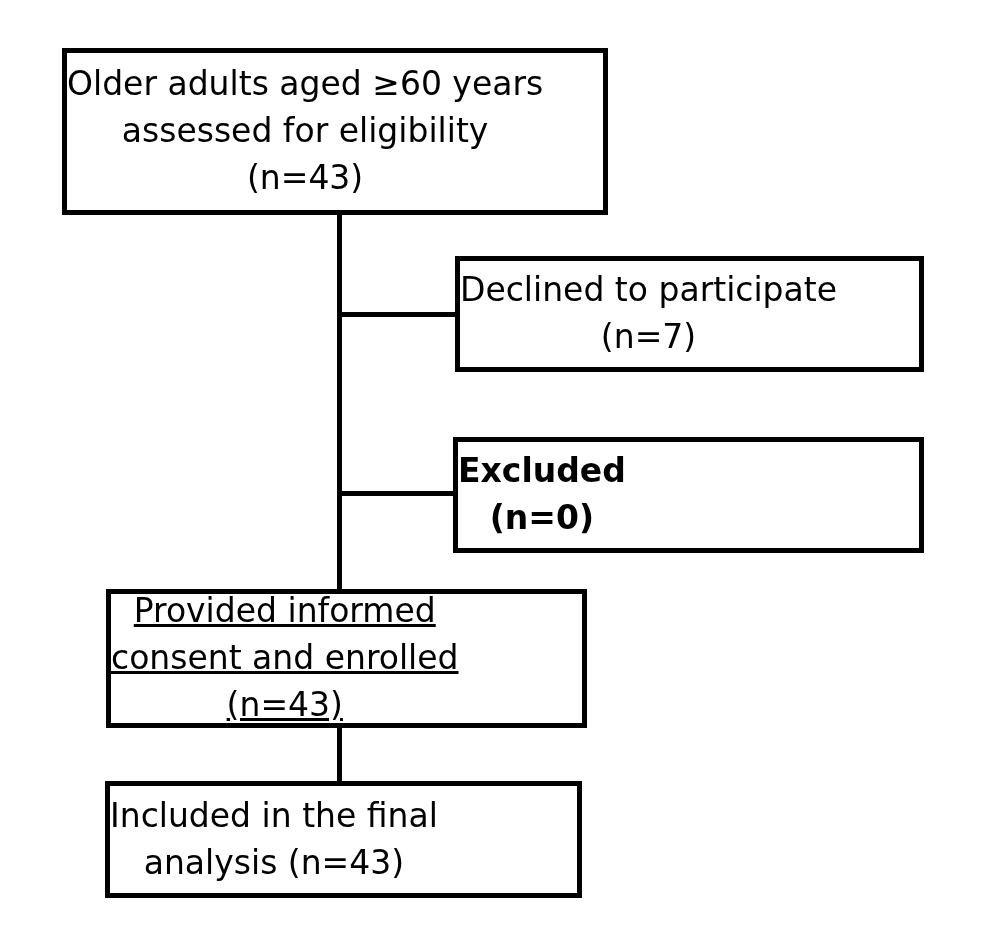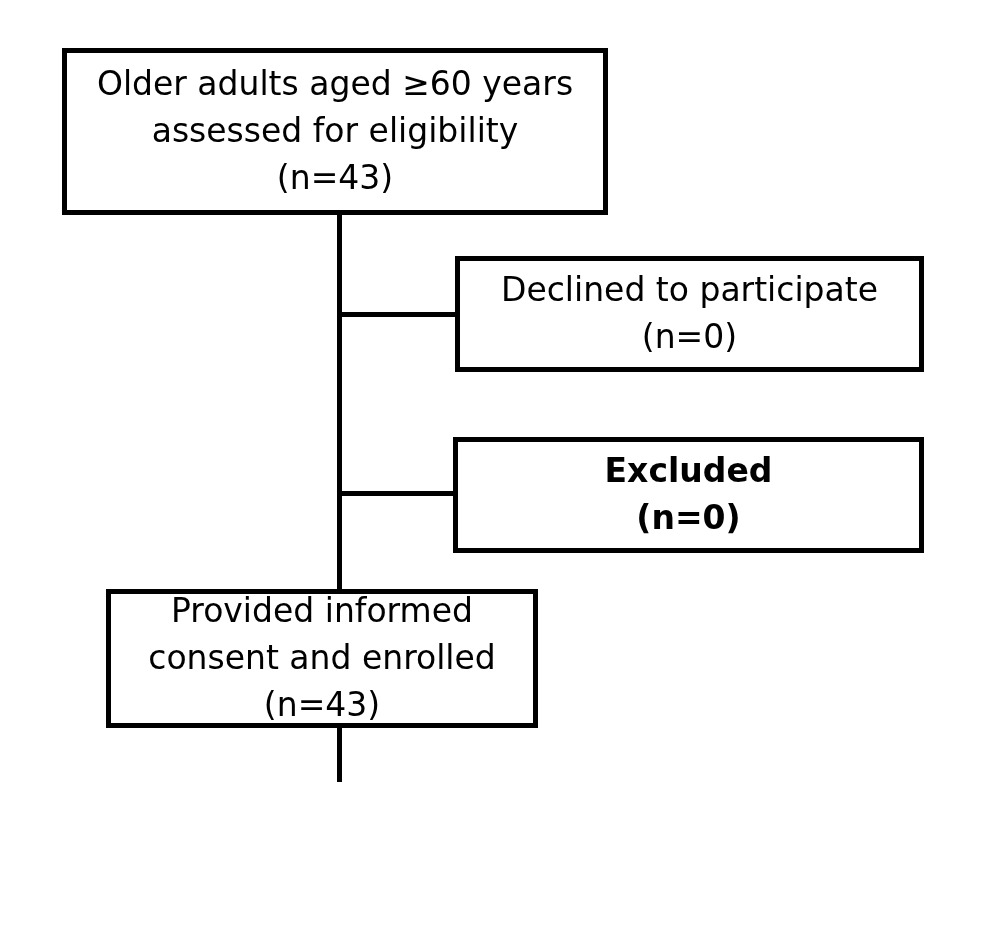--- a/index.html
+++ b/index.html
@@ -16,40 +16,40 @@
     color: #000000;
     overflow: hidden;
   }
   .box {
     position: absolute;
     box-sizing: border-box;
     border: 5px solid #000000;
     background: #ffffff;
     display: flex;
     align-items: center;
-    justify-content: center;
+    justify-content: flex-start;
     text-align: center;
   }
   .box-text {
     display: block;
     white-space: pre-line;
     font-size: 33px;
     line-height: 1.42;
     color: #000000;
   }
   .connector {
     position: absolute;
     background: #000000;
   }
 
   
   .box-eligibility { left: 62px;  top: 48px;  width: 546px; height: 167px; }
   .box-declined    { left: 455px; top: 256px; width: 469px; height: 116px; }
   .box-excluded    { left: 453px; top: 437px; width: 471px; height: 116px; font-weight: bold; }
-  .box-consent     { left: 106px; top: 589px; width: 432px; height: 139px; }
+  .box-consent     { left: 106px; top: 589px; width: 481px; height: 139px; text-decoration: underline; }
   .box-final       { left: 105px; top: 781px; width: 477px; height: 117px; }
 
   
   .conn-main-vertical     { left: 337px; top: 214px; width: 5px;   height: 376px; }
   .conn-branch-declined   { left: 340px; top: 312px; width: 116px; height: 5px; }
   .conn-branch-excluded   { left: 340px; top: 491px; width: 114px; height: 5px; }
   .conn-consent-to-final  { left: 337px; top: 727px; width: 5px;   height: 55px; }
 </style>
 </head>
 <body>
@@ -62,28 +62,32 @@
   <div class="connector conn-consent-to-final"></div>
 
   <div class="box box-eligibility">
     <span class="box-text">Older adults aged ≥60 years
 assessed for eligibility
 (n=43)</span>
   </div>
 
   <div class="box box-declined">
     <span class="box-text">Declined to participate
-(n=0)</span>
+(n=7)</span>
   </div>
 
   <div class="box box-excluded">
     <span class="box-text">Excluded
 (n=0)</span>
   </div>
 
   <div class="box box-consent">
     <span class="box-text">Provided informed
 consent and enrolled
 (n=43)</span>
   </div>
 
+  <div class="box box-final">
+    <span class="box-text">Included in the final
+analysis (n=43)</span>
+  </div>
 
 </div>
 
 </body></html>

